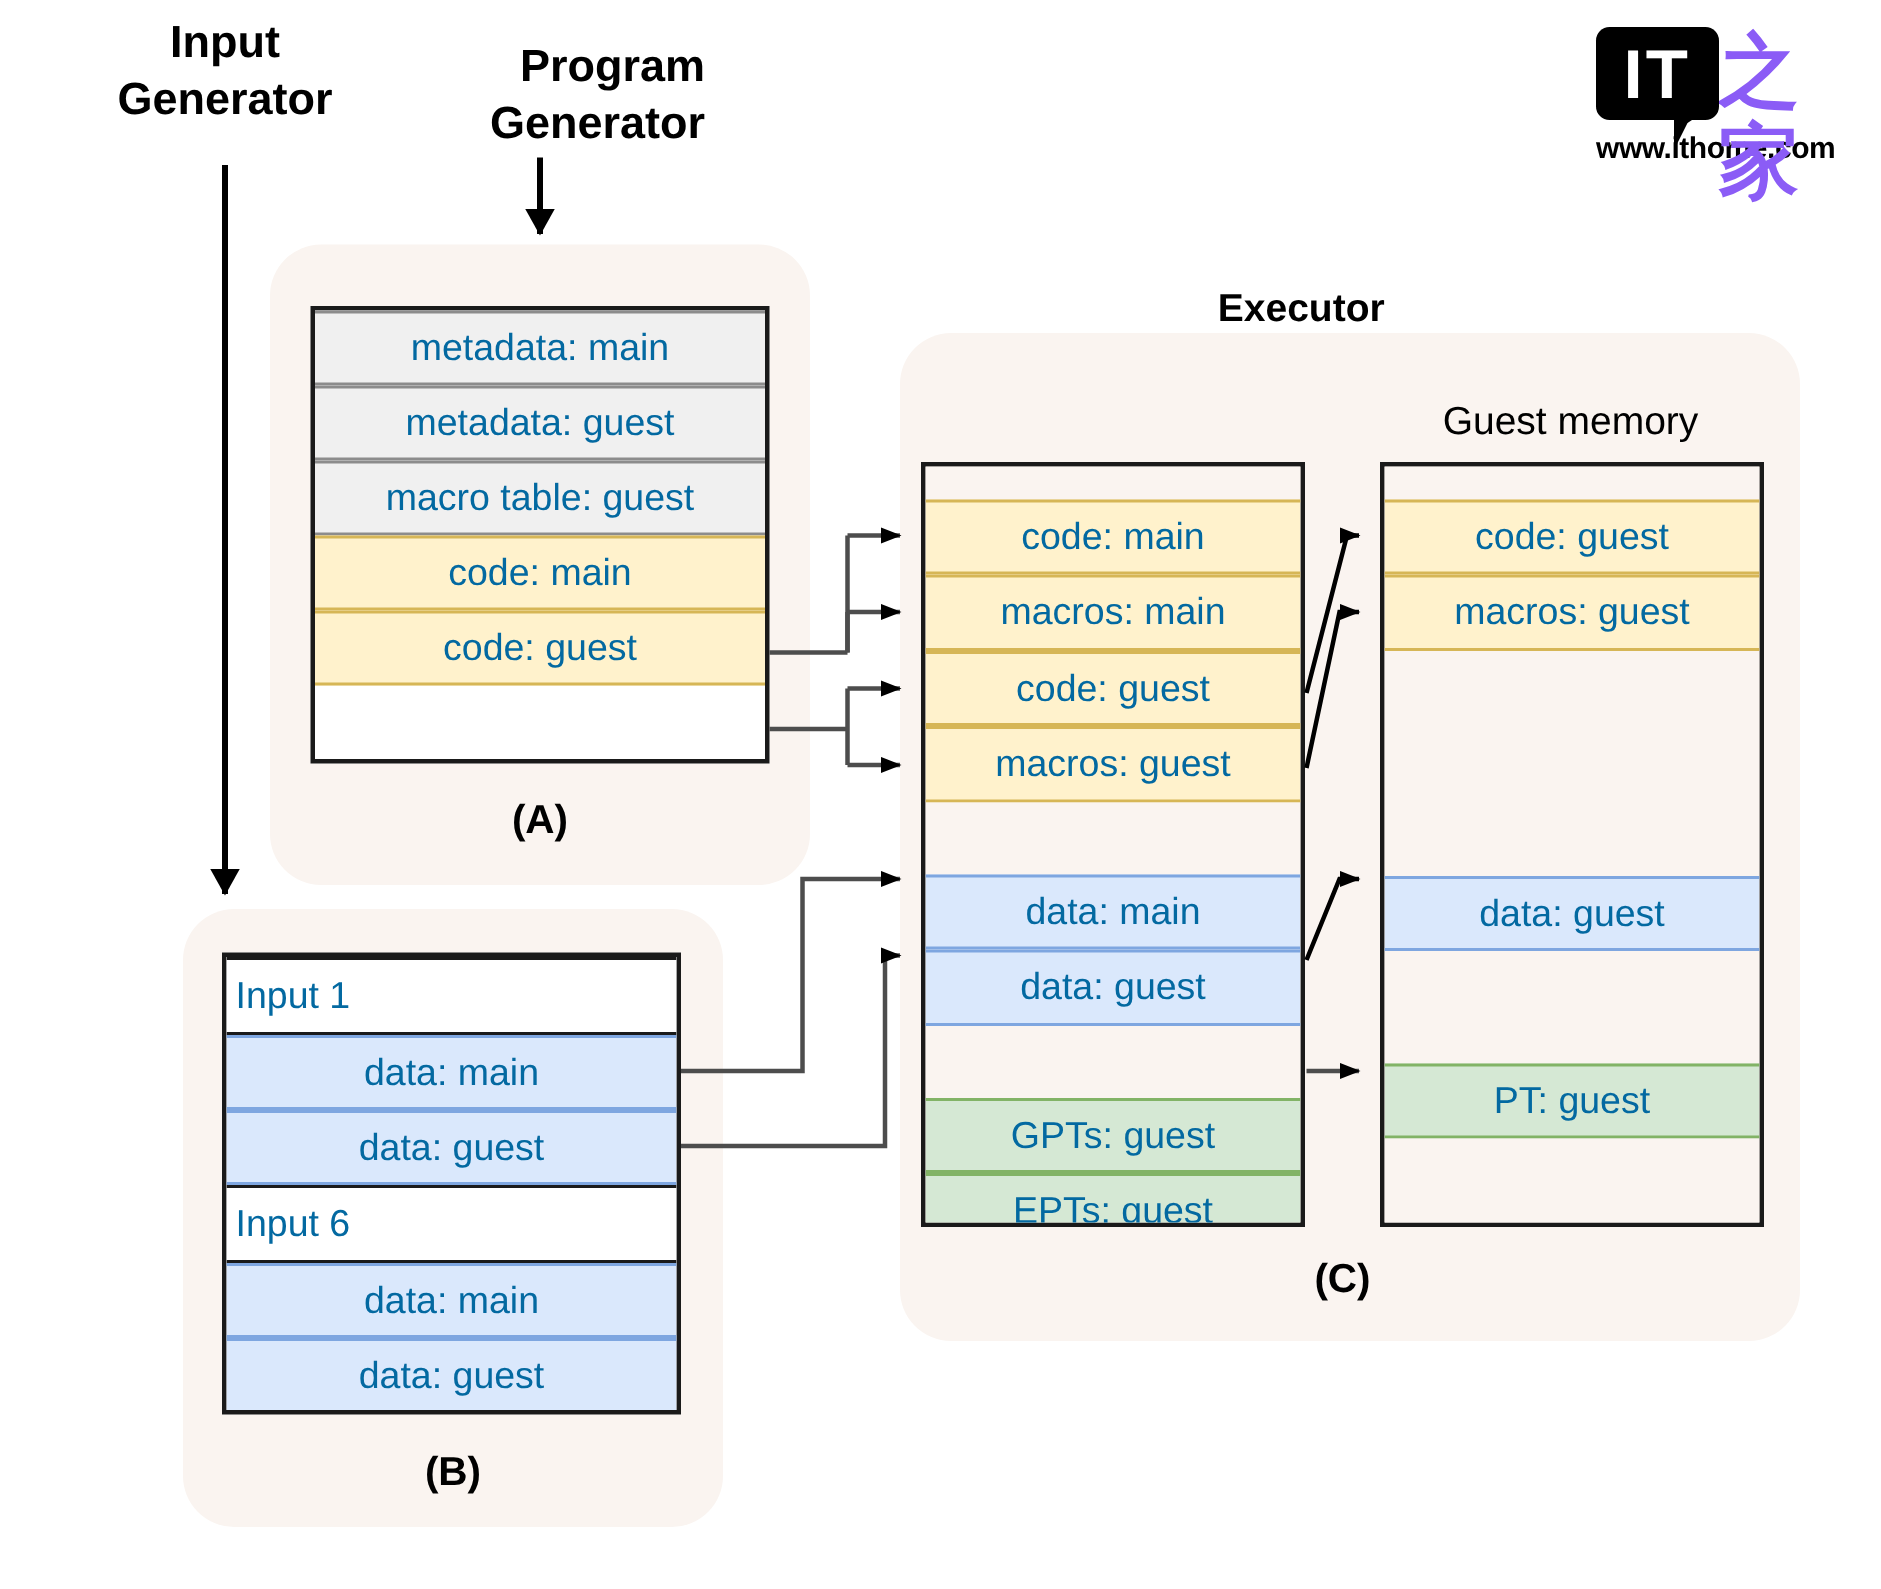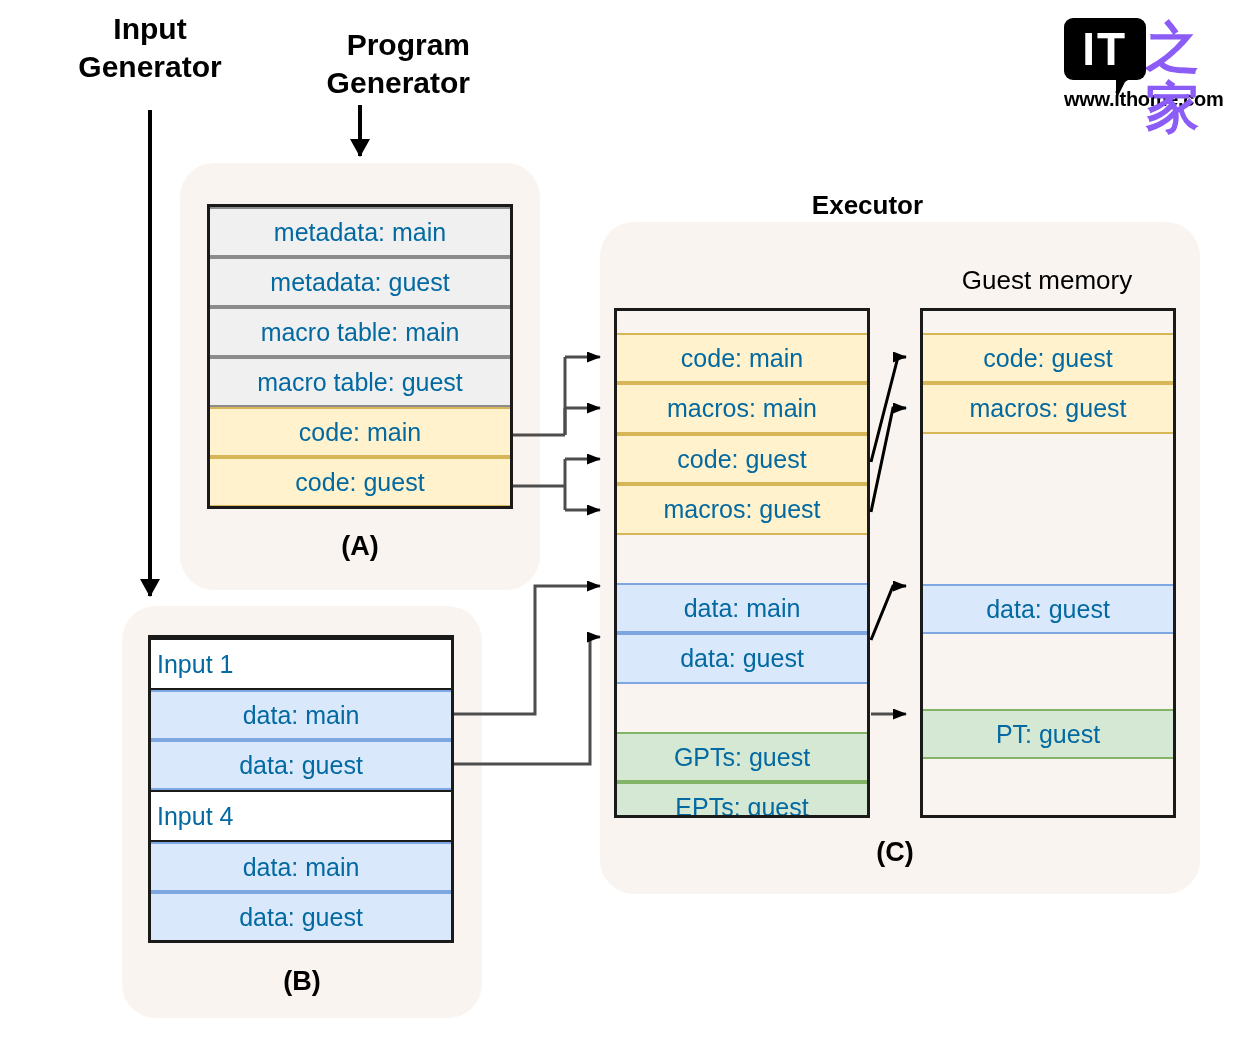--- a/index.html
+++ b/index.html
@@ -184,31 +184,30 @@
 
   <div id="executor-title">Executor</div>
 
   <div class="group-bg" id="group-a-bg"></div>
   <div class="group-bg" id="group-b-bg"></div>
   <div class="group-bg" id="group-c-bg"></div>
 
   <div class="tbl" id="box-a">
       <div class="row gray">metadata: main</div>
       <div class="row gray">metadata: guest</div>
-      <div class="row gray">macro table: main</div>
       <div class="row gray">macro table: guest</div>
       <div class="row yellow">code: main</div>
       <div class="row yellow">code: guest</div>
     </div>
 
   <div class="tbl" id="box-b">
       <div class="row plain left">Input 1</div>
       <div class="row blue">data: main</div>
       <div class="row blue">data: guest</div>
-      <div class="row plain left">Input 4</div>
+      <div class="row plain left">Input 6</div>
       <div class="row blue">data: main</div>
       <div class="row blue">data: guest</div>
     </div>
 
   <div class="col-heading" id="guest-memory-heading">Guest memory</div>
 
   <div class="tbl" id="box-host">
       <div class="mem-row row empty" style="height: 22px;"></div>
       <div class="mem-row row yellow" style="height: 50px;">code: main</div>
       <div class="mem-row row yellow" style="height: 51px;">macros: main</div>

